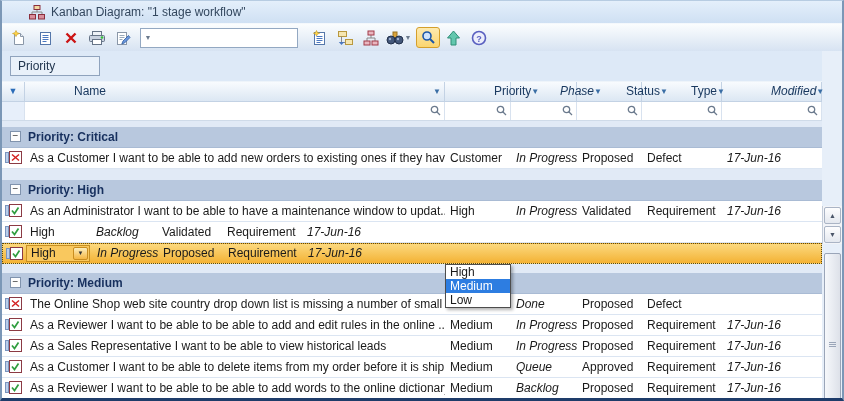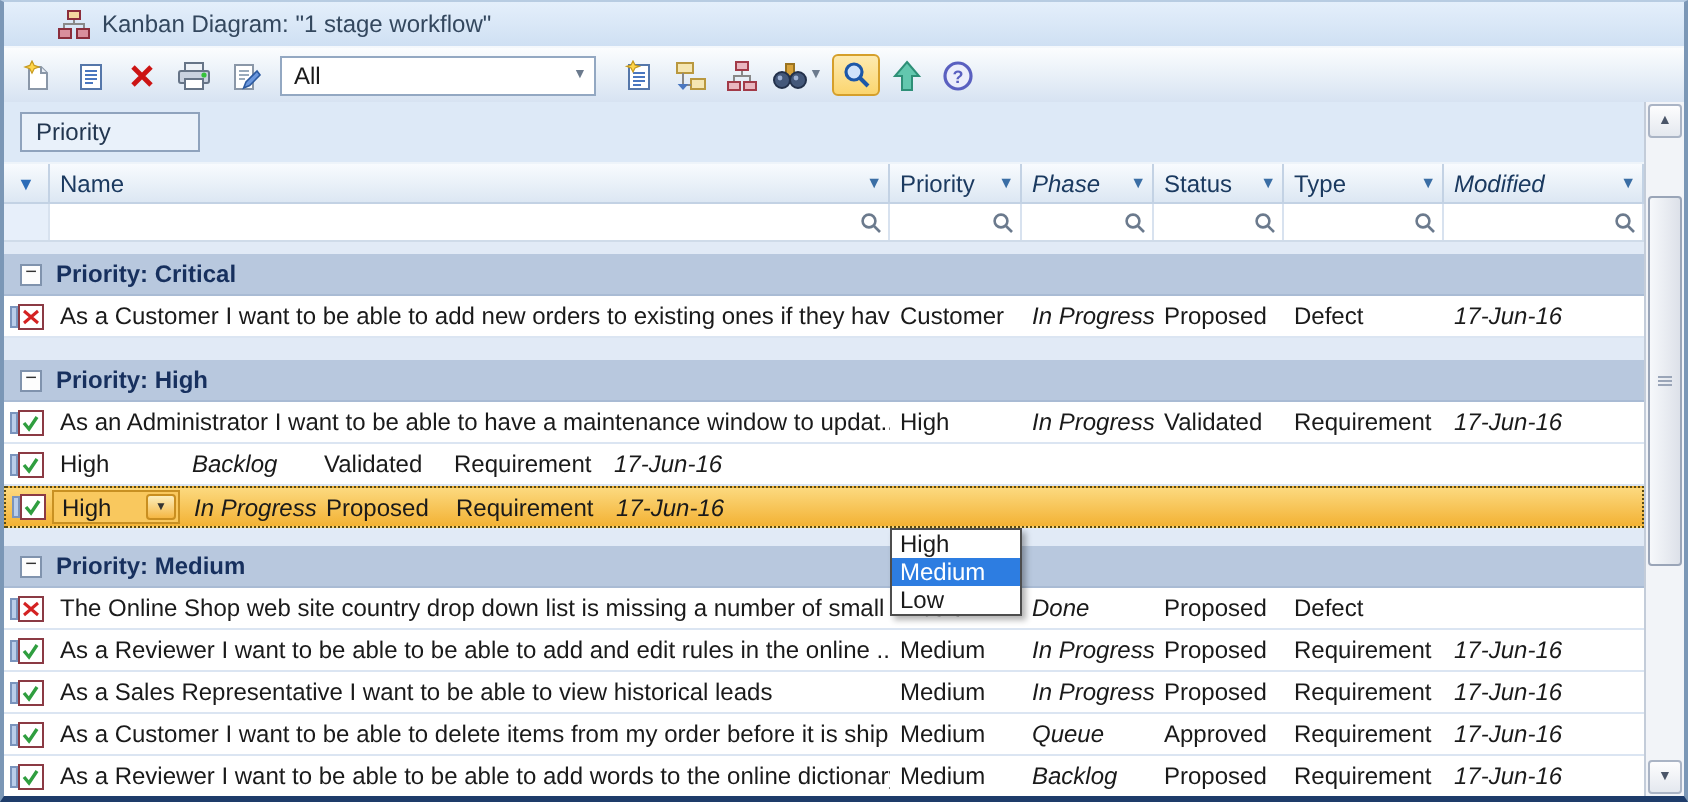--- a/index.html
+++ b/index.html
@@ -17,29 +17,29 @@
   
   .toolbar { height:28px; background:linear-gradient(#fbfdfe,#d7e3f2); display:flex; align-items:center; padding-left:4px; border-top:1px solid #f4f8fc; }
   .tbtn { width:26px; height:22px; display:flex; align-items:center; justify-content:center; }
   .tbtn.search-on { width:24px; height:21px; background:linear-gradient(#fdeab0,#fbd56f); border:1px solid #d59f2b; border-radius:3px; }
   .tcombo { width:158px; height:20px; background:#fff; border:1px solid #93a8c2; display:flex; align-items:center; margin:0 8px 0 4px; }
   .tcombo .val { flex:1; padding-left:6px; }
   .tcombo .arr { width:14px; color:#6b7a8d; font-size:7px; text-align:center; }
   .mini-arr { color:#6b7a8d; font-size:7px; margin:0 3px 0 1px; }
 
   
-  .bodyarea { display:flex; height:347px; }
+  .bodyarea { display:flex; height:347px;align-items:center; }
   .content { width:820px; display:flex; flex-direction:column; background:#e7eff9; }
 
   .groupby { height:30px; background:#dde9f7; padding:5px 0 0 8px; }
   .chip { width:90px; height:20px; background:#e9f1fa; border:1px solid #8fa3bd; line-height:18px; padding-left:7px; color:#22364f; }
 
   .hdr { height:21px; display:flex; background:linear-gradient(#f8fbfe,#dce7f3); border-top:1px solid #eef4fa; border-bottom:1px solid #c3d2e4; color:#1b3a60; }
   .hcell { display:flex; align-items:center; border-right:1px solid #c3d2e4; padding:0 3px 0 5px; }
-  .hcell .lbl { flex:1; }
+  .hcell .lbl { flex:1;margin-left:44px; }
   .hcell .fa { font-size:8px; color:#3a6ea5; }
   .c0 { width:23px; justify-content:center; padding:0; }
   .c1 { width:420px; } .c2 { width:66px; } .c3 { width:66px;font-style:italic; } .c4 { width:65px; } .c5 { width:80px; } .c6 { width:100px;font-style:italic; }
 
   .frow { height:19px; display:flex; background:#fff; border-bottom:1px solid #cfdbe9; }
   .fcell { display:flex; align-items:center; justify-content:flex-end; padding-right:3px; border-right:1px solid #d8e2ef; }
   .fcell.c0 { background:#e7effa; }
 
   .rows { flex:1; overflow:hidden; background:#e7eff9; }
   .spacer { background:#e1eaf6; }
@@ -118,21 +118,20 @@
         </svg>
     </span>
     <span class="tbtn">
       <svg width="16" height="16">
           <rect x="2.5" y="2.5" width="9" height="12" fill="#fff" stroke="#8a97a8"></rect>
           <path d="M4.5 5.5h5M4.5 7.5h5M4.5 9.5h3" stroke="#9ab"></path>
           <path d="M14.5 4.5l-5.5 5.5-1.2 3 3-1.2 5.2-5.3z" fill="#6b97dd" stroke="#2c5aa0" stroke-width="0.8" transform="translate(-1,1)"></path>
         </svg>
     </span>
     <span class="tcombo">
-      <span class="val">All</span>
       <span class="arr">▼</span>
     </span>
     <span class="tbtn">
       <svg width="16" height="16">
           <rect x="3.5" y="2.5" width="10" height="12" fill="#fff" stroke="#5577aa"></rect>
           <path d="M5.5 6.5h6M5.5 8.5h6M5.5 10.5h6M5.5 12.5h4" stroke="#4a77c0"></path>
           <path d="M5.5 0.5l1 2 2.2 0.7-2.2 0.8-1 2-1-2-2.2-0.8 2.2-0.7z" fill="#ffd54a" stroke="#c79a1e" stroke-width="0.6"></path>
         </svg>
     </span>
     <span class="tbtn">

